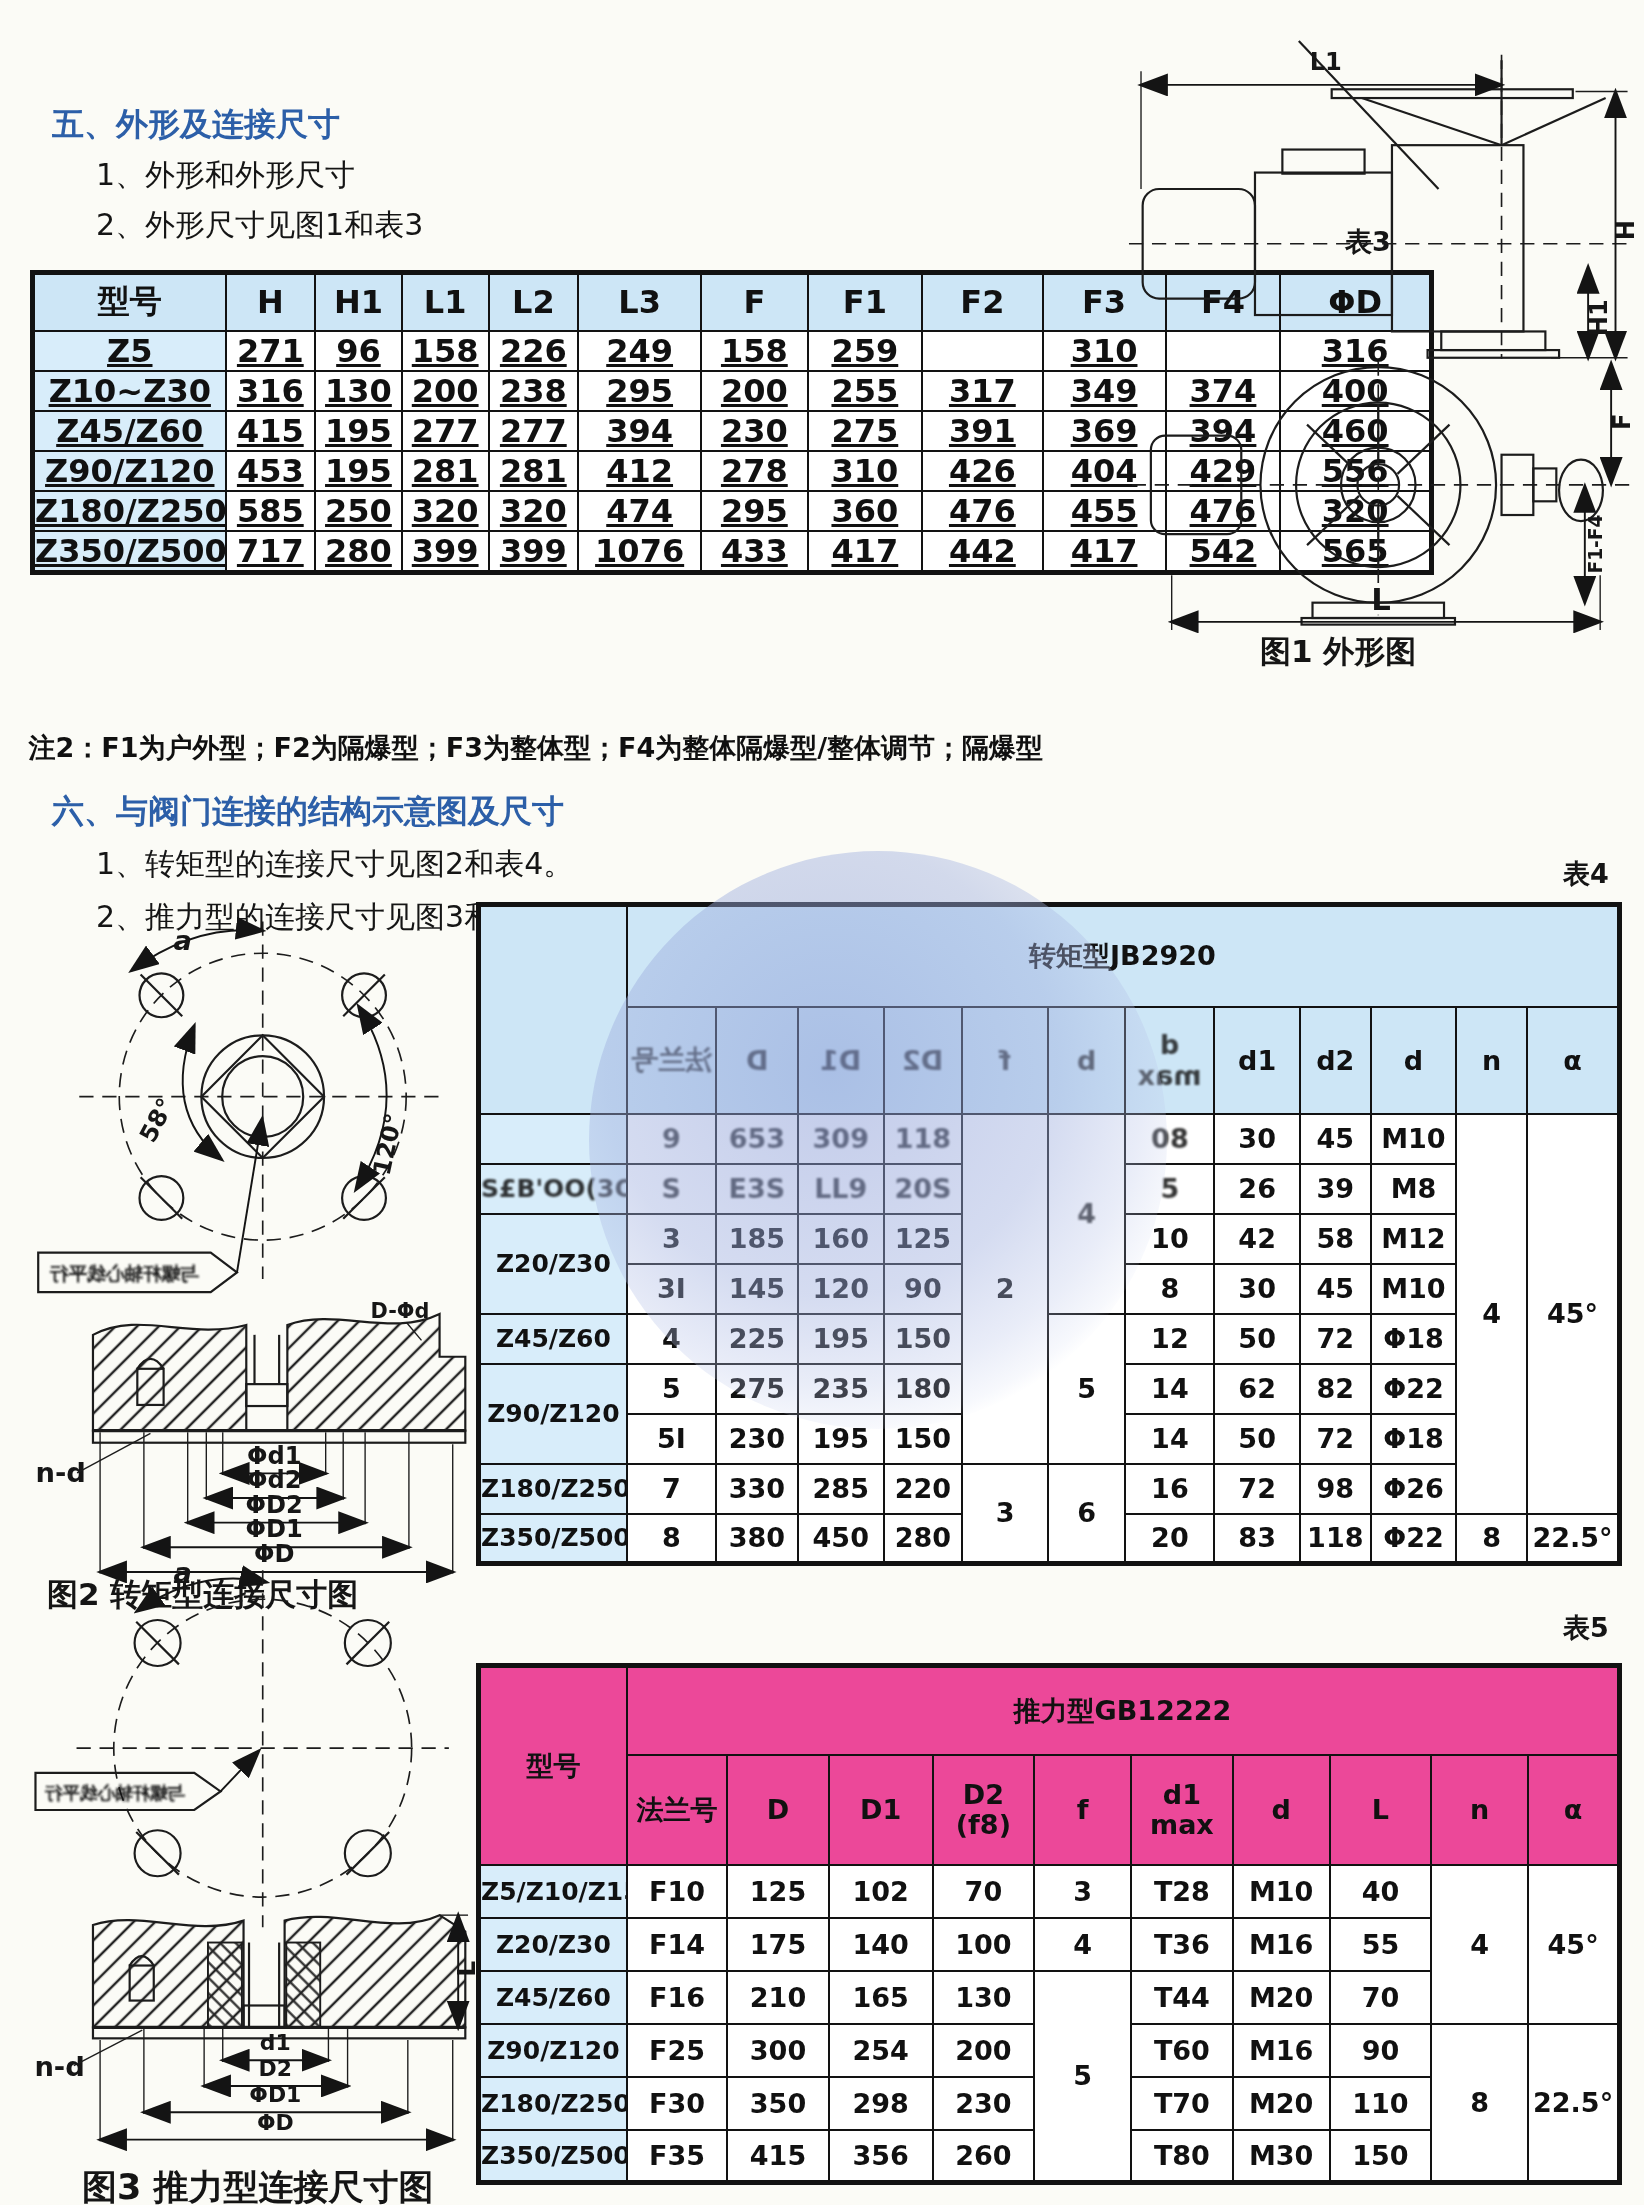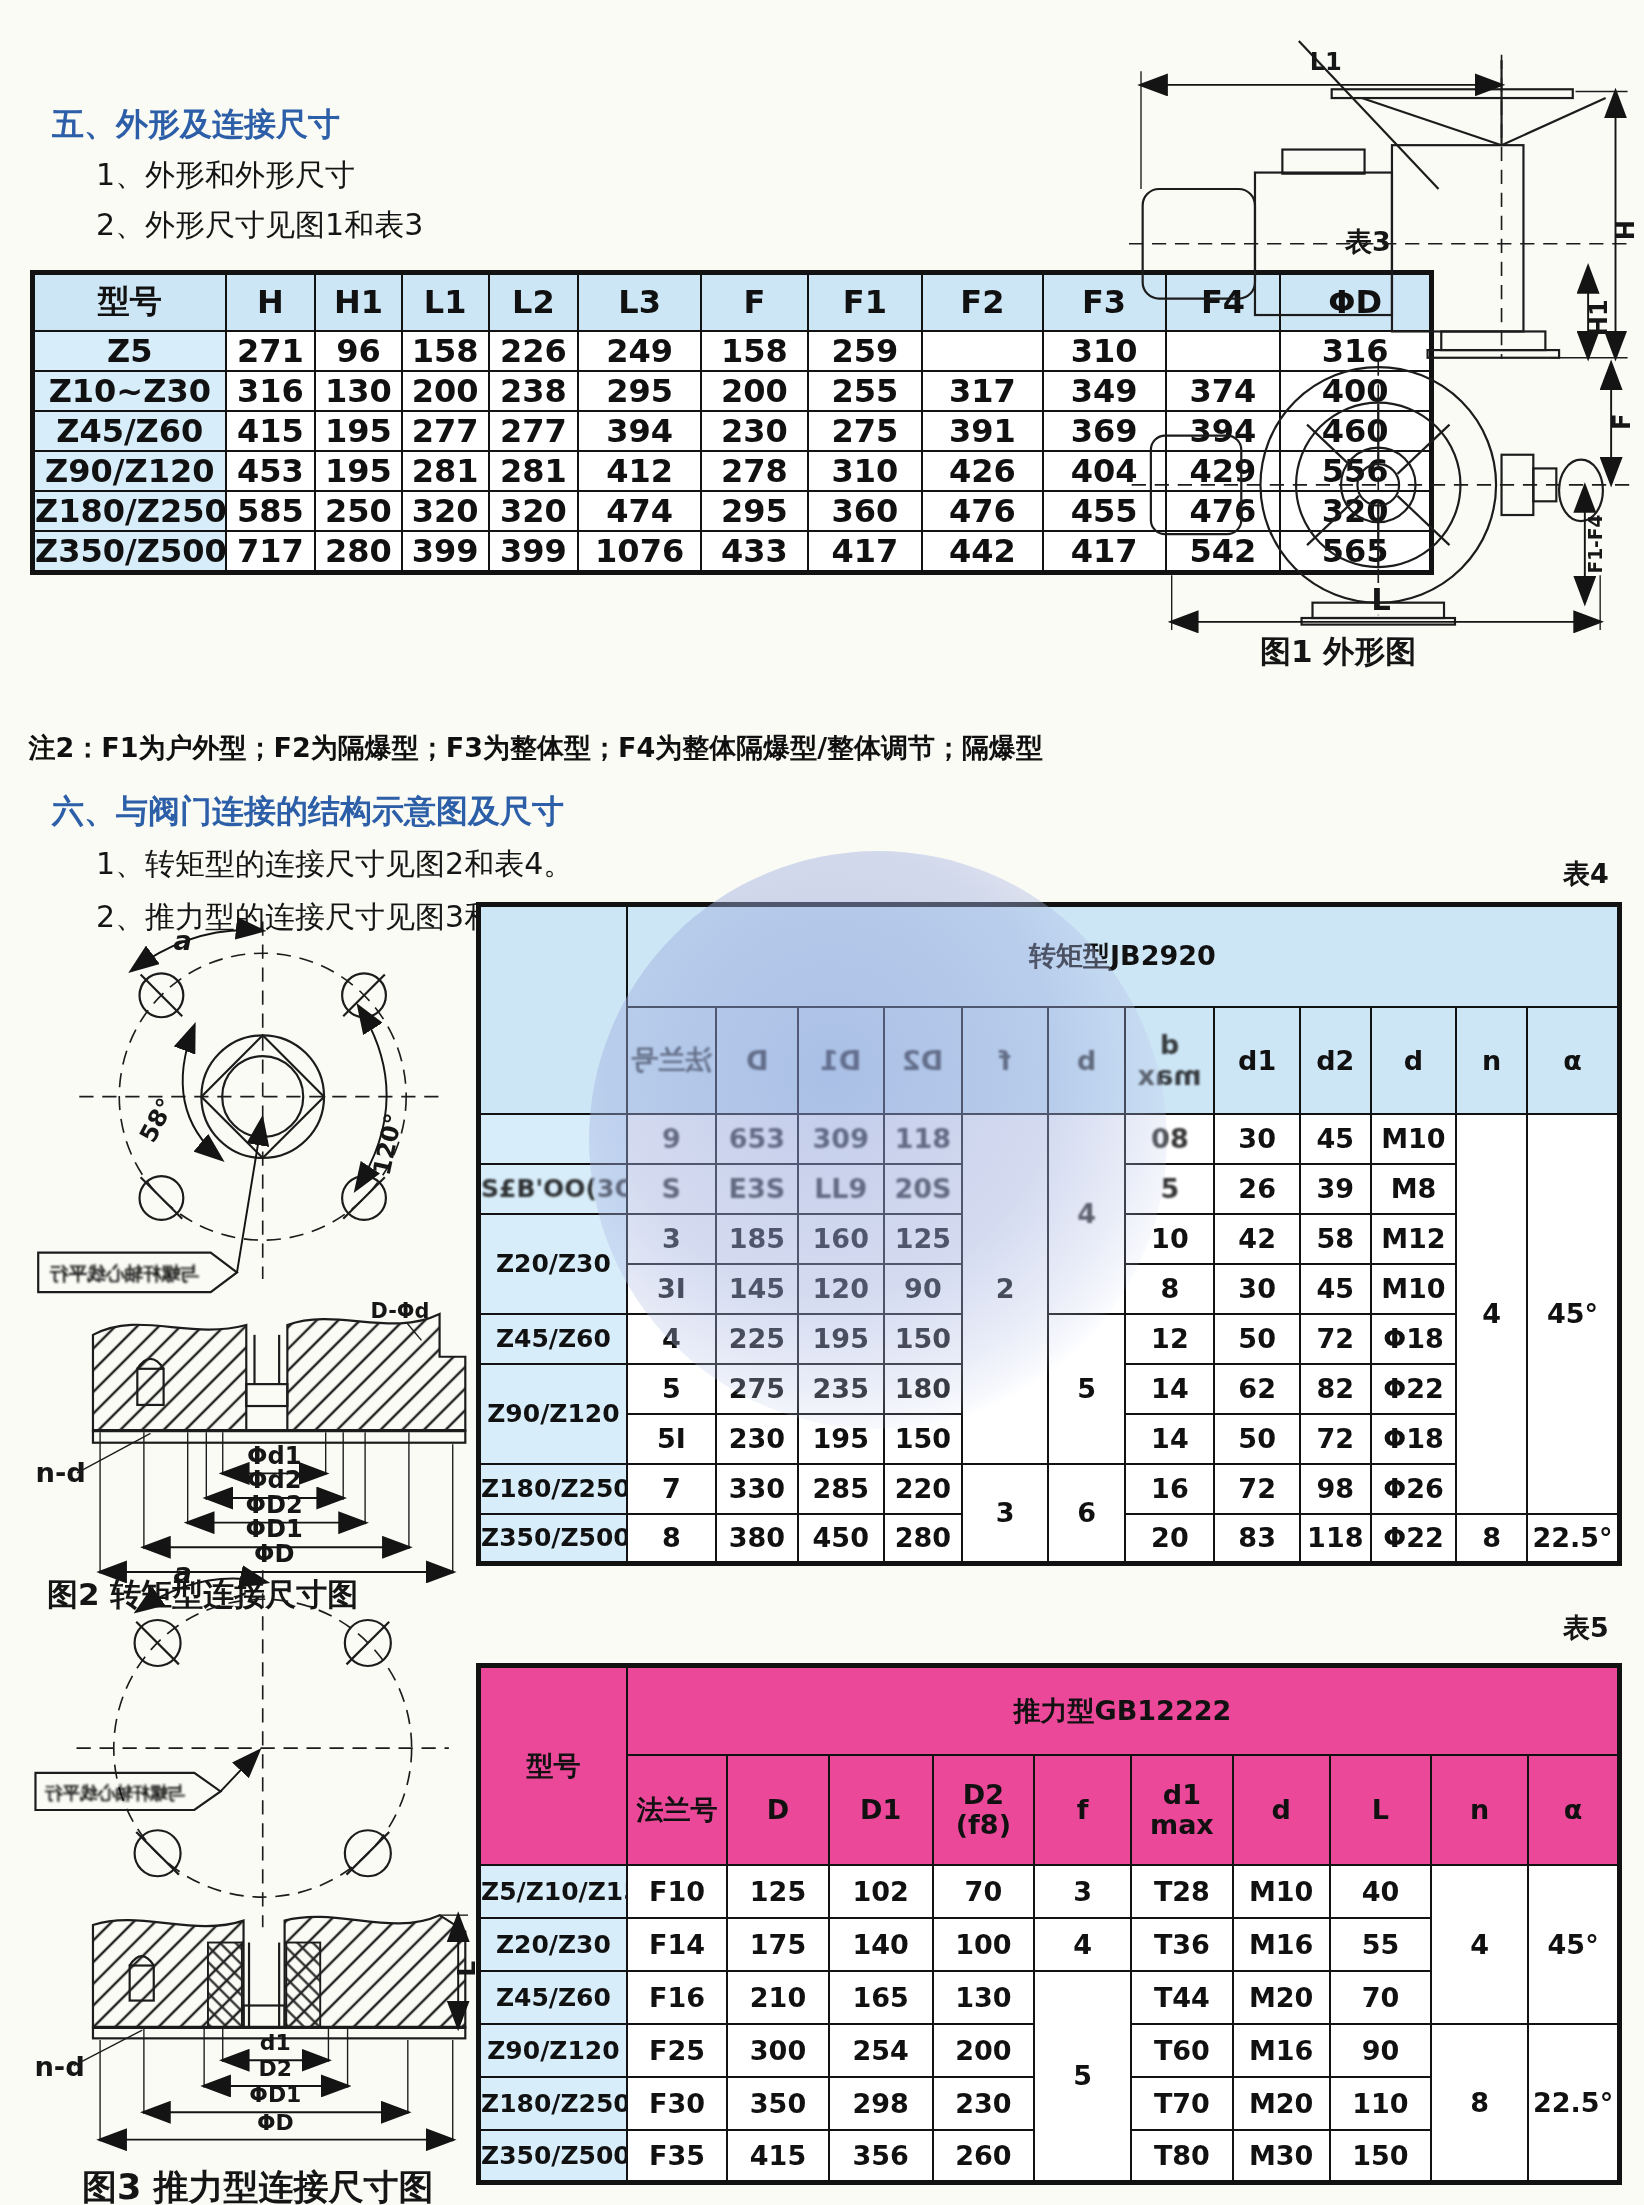--- a/index.html
+++ b/index.html
@@ -13,21 +13,21 @@
   .tbl-label{position:absolute;font-size:27px;font-weight:700;color:#151515;}
   .note{position:absolute;font-size:27px;font-weight:700;color:#101010;white-space:nowrap;}
   .fig-caption{position:absolute;font-size:31px;font-weight:800;color:#151515;white-space:nowrap;}
   
   table.t{position:absolute;border-collapse:collapse;table-layout:fixed;background:#fff;
           border:5px solid #121212;}
   table.t th,table.t td{border:2.7px solid #121212;text-align:center;vertical-align:middle;
           font-weight:700;padding:0;overflow:hidden;}
   .t3{left:30px;top:270px;width:1404px;font-size:32px;}
   .t3 thead tr{height:58px;}
-  .t3 tbody tr{height:34px;}
+  .t3 tbody tr{height:34px;text-decoration:underline;}
   .t3 thead th{background:#cde6f6;}
   .t3 tbody th{background:#d8edfa;}
   .t3 td{background:#ffffff;}
   .t45{font-size:27px;}
   .t4{left:476px;top:902px;width:1146px;}
   .t4 tr.gh{height:102px;}
   .t4 tr.sub{height:107px;}
   .t4 tbody tr{height:50px;}
   .t4 thead th{background:#cde6f6;}
   .t4 tbody th{background:#d8edfa;font-size:25px;}

